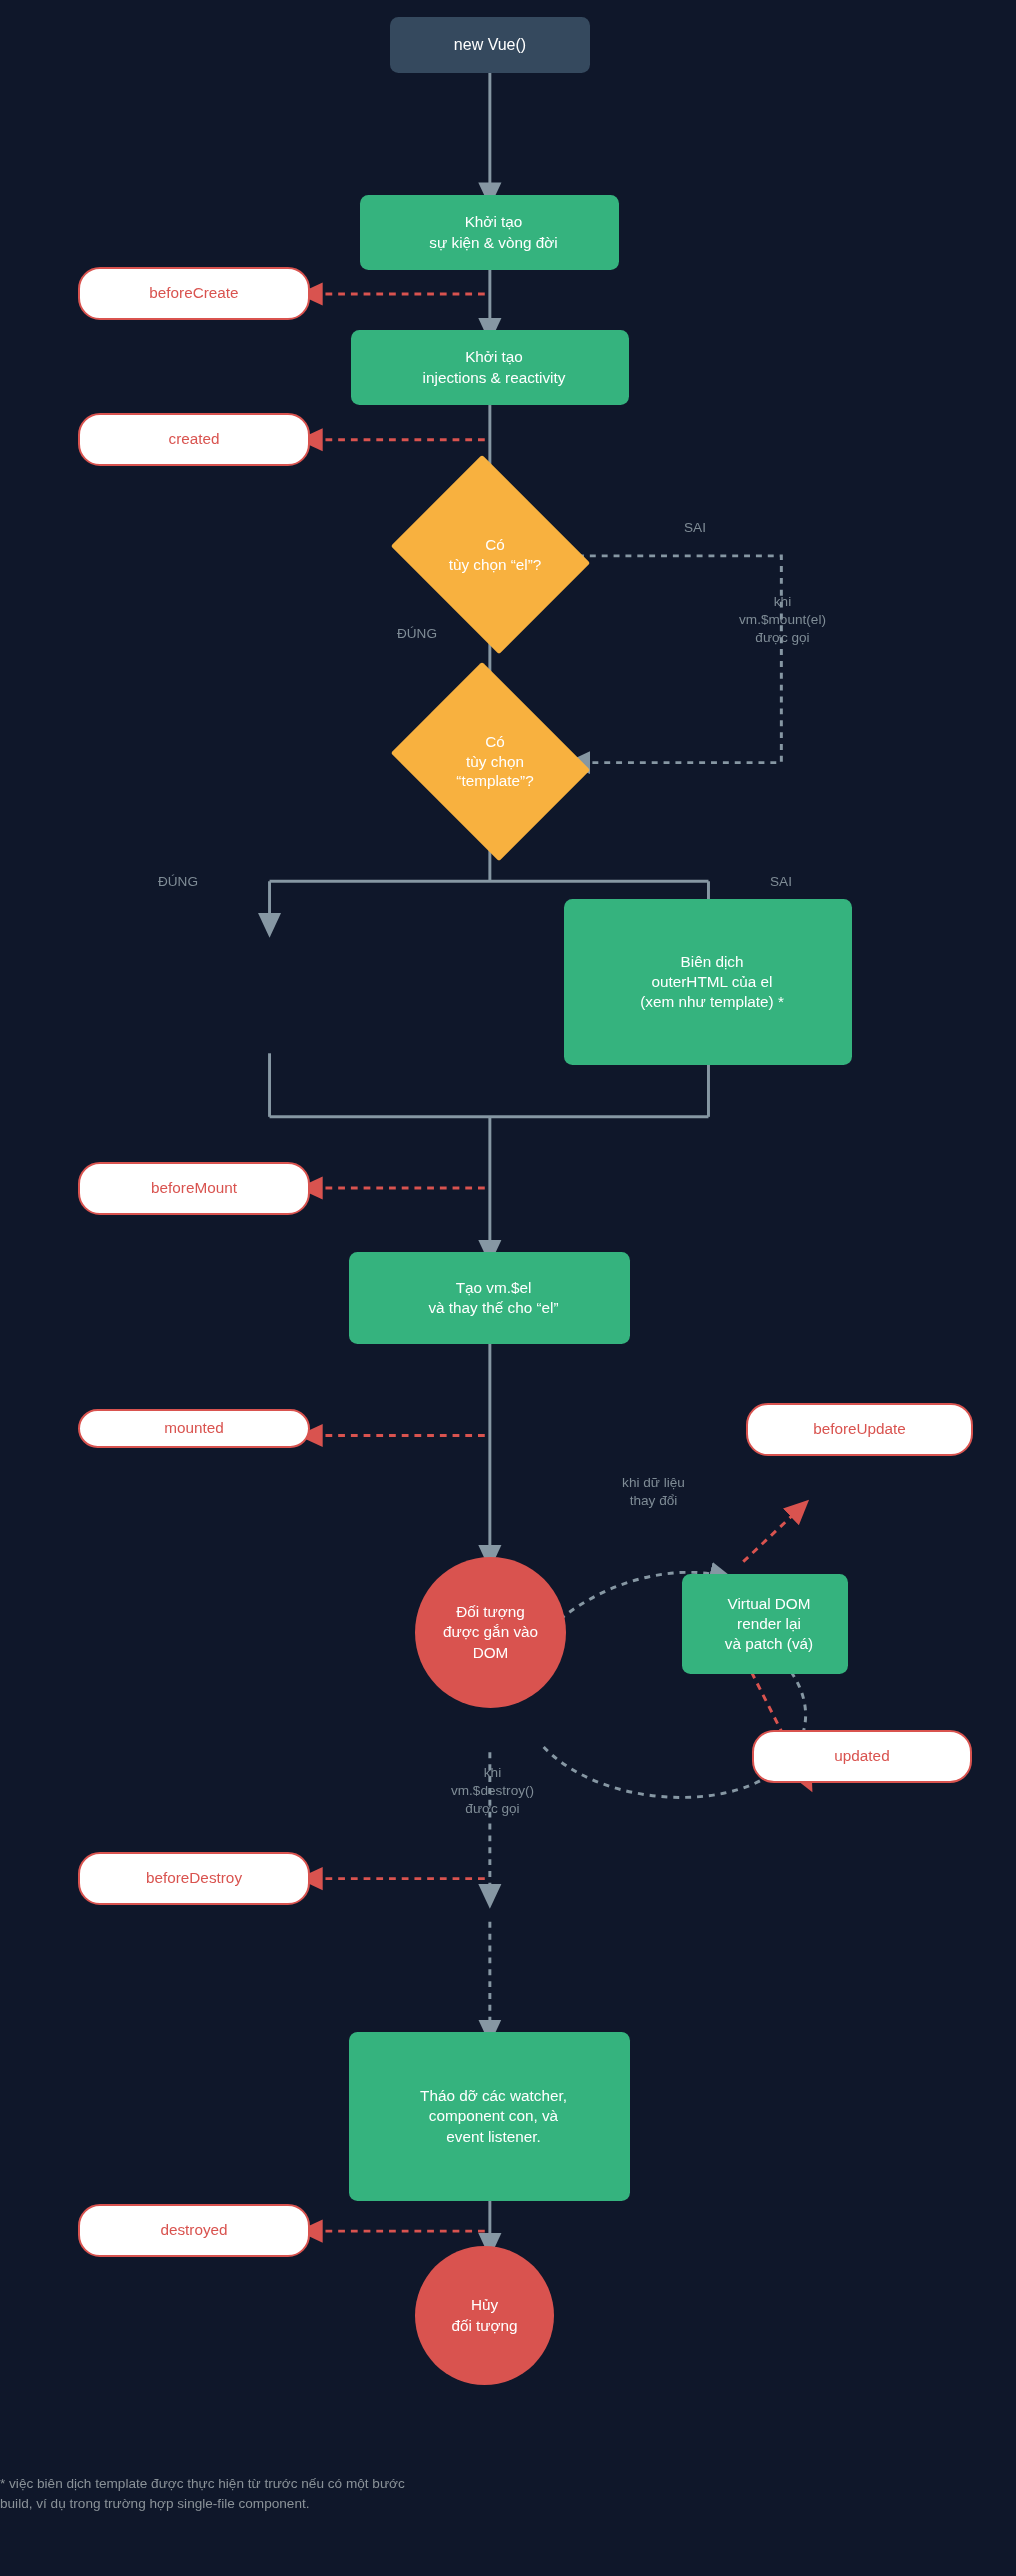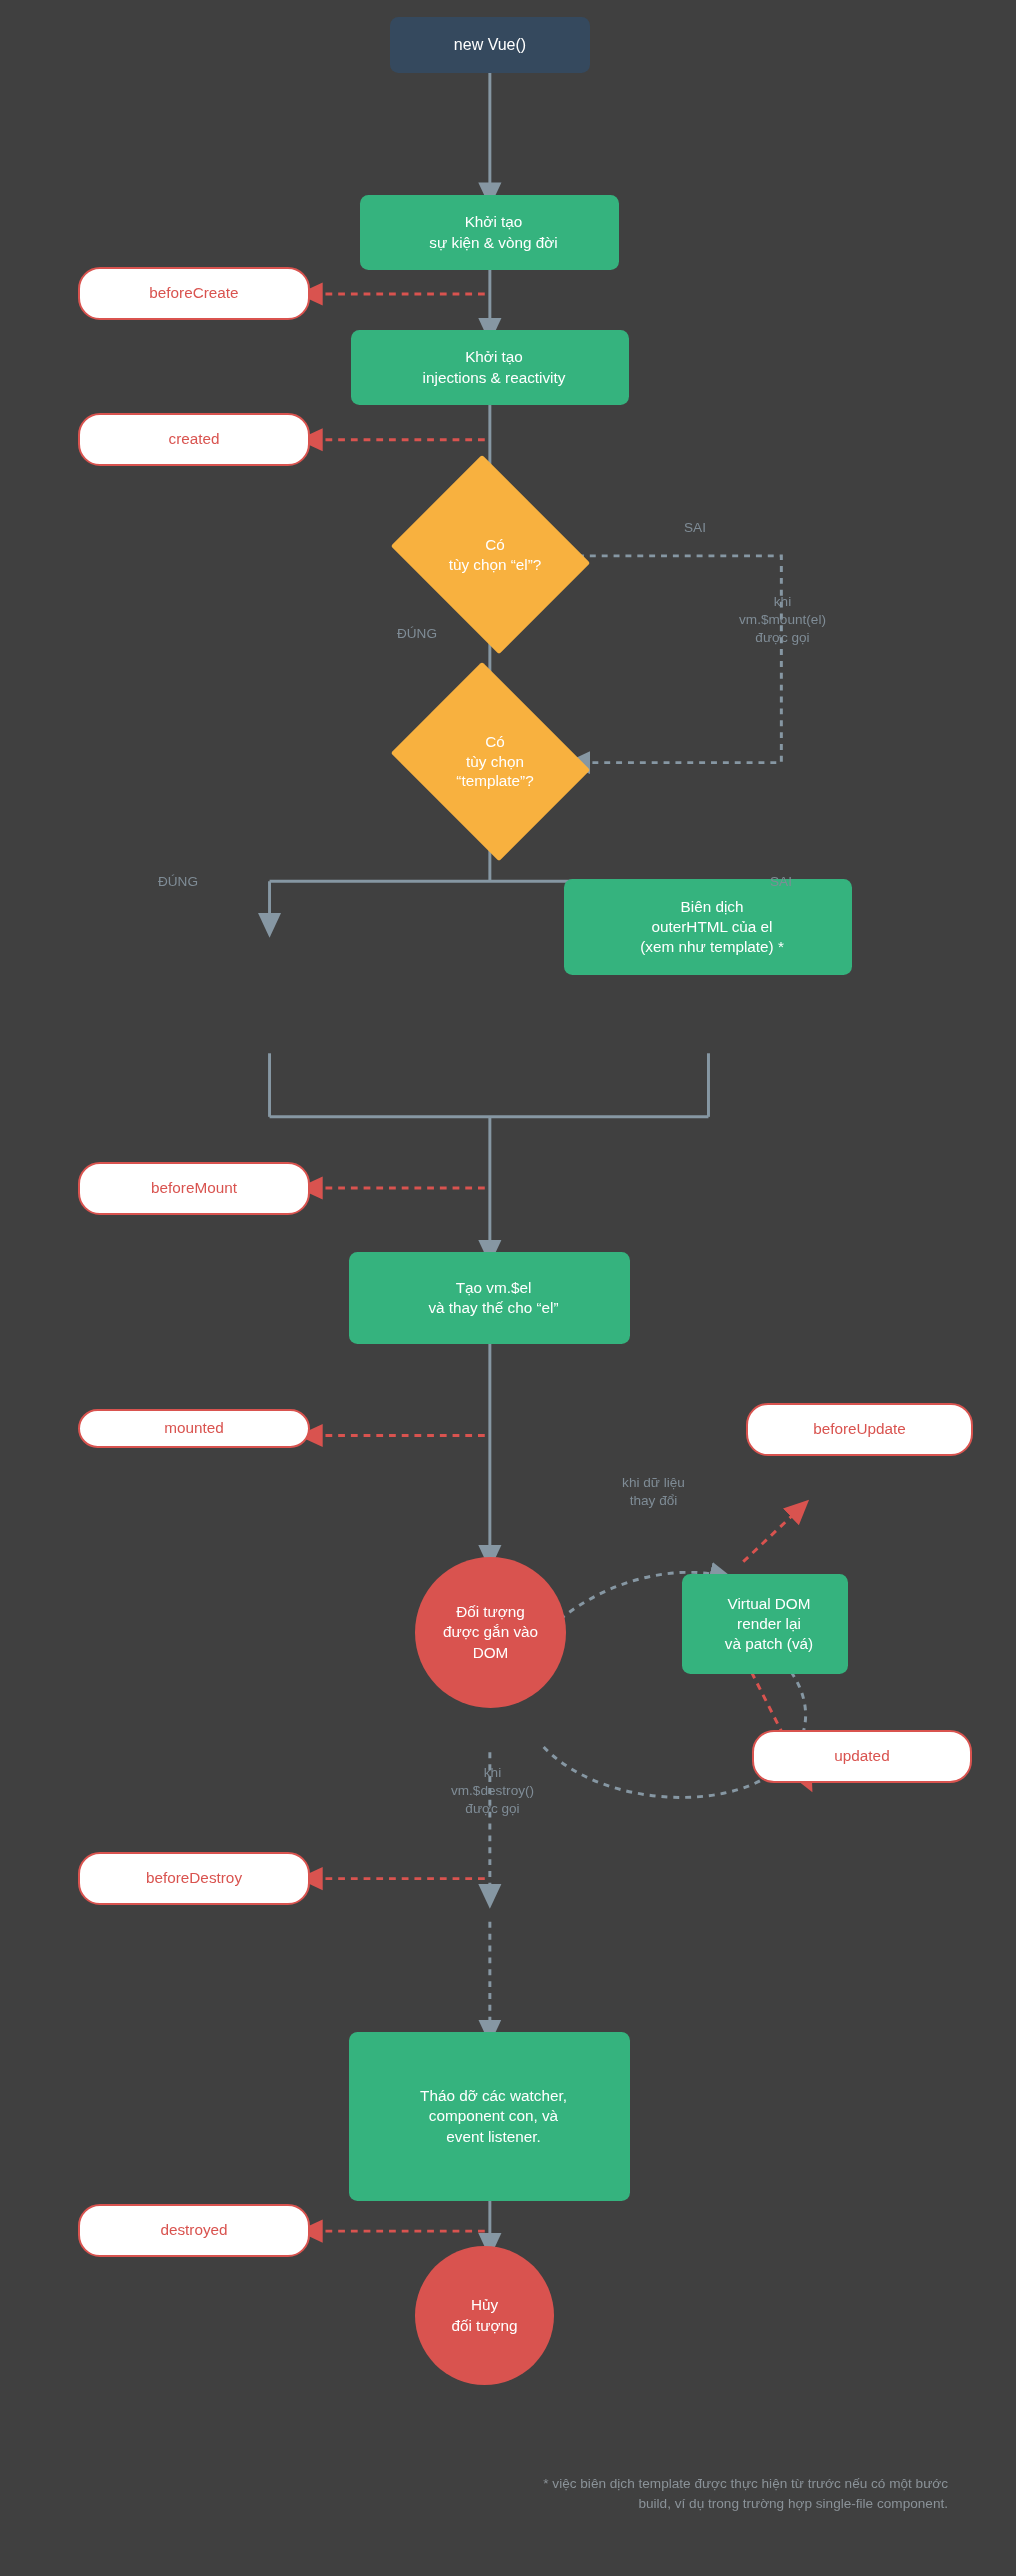--- a/index.html
+++ b/index.html
@@ -11,21 +11,21 @@
     font-family: "Liberation Sans", "DejaVu Sans", sans-serif;
     width: 1017px;
     height: 2576px;
     position: relative;
     overflow: hidden;
   }
   #stage {
     position: relative;
     width: 1017px;
     height: 2576px;
-    background: #404040;
+    background: #0f172a;
   }
   #edges {
     position: absolute;
     left: 0;
     top: 0;
     width: 1017px;
     height: 2576px;
     pointer-events: none;
   }
   .node {
@@ -105,21 +105,21 @@
     text-align: center;
     white-space: pre-line;
     line-height: 1.32;
     z-index: 3;
   }
 
   .footnote {
     position: absolute;
     left: 0;
     width: 948px;
-    text-align: right;
+    text-align: left;
     color: #8a9298;
     font-size: 13.6px;
     line-height: 1.45;
     white-space: pre-line;
     z-index: 3;
   }
 </style>
 </head>
 <body>
 
@@ -207,21 +207,21 @@
   </div>
 
   <div class="node n-diamond" style="left:414px; top:697px; width:153px; height:129px;">
     <span class="dia-shape"></span>
     <span class="dia-label">Có
 tùy chọn
 “template”?</span>
   </div>
 
 
-  <div class="node n-green" style="left:564px; top:879px; width:288px; height:96px;">Biên dịch
+  <div class="node n-green" style="left:564px; top:899px; width:288px; height:166px;">Biên dịch
 outerHTML của el
 (xem như template) *</div>
 
   <div class="node n-hook" style="left:78px; top:1162px; width:232px; height:53px;">beforeMount</div>
 
   <div class="node n-green" style="left:349px; top:1252px; width:281px; height:92px;">Tạo vm.$el
 và thay thế cho “el”</div>
 
   <div class="node n-hook" style="left:78px; top:1409px; width:232px; height:39px;">mounted</div>
 

